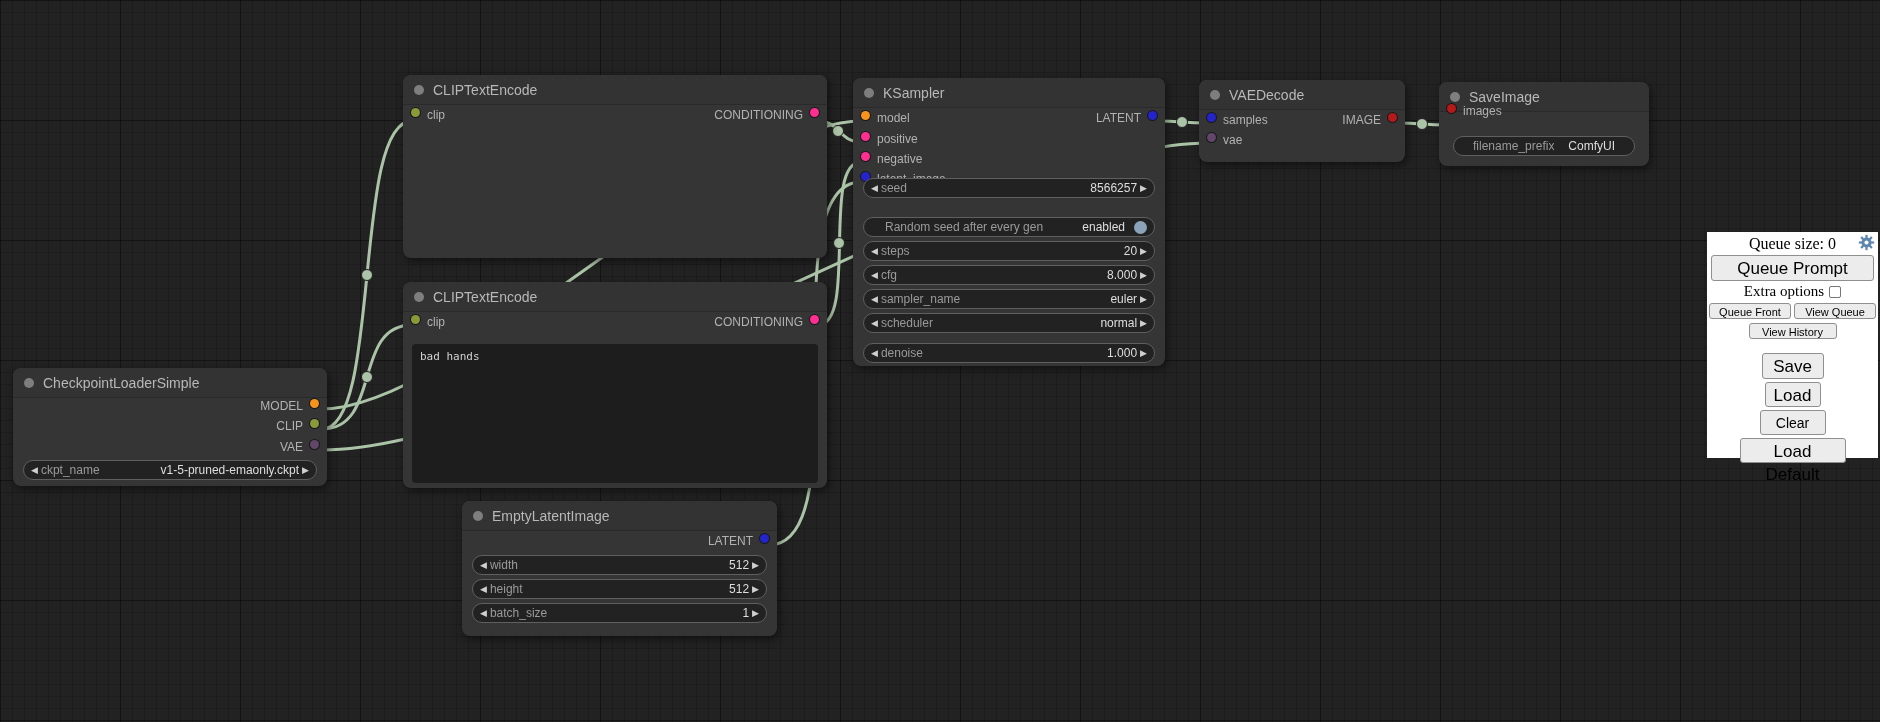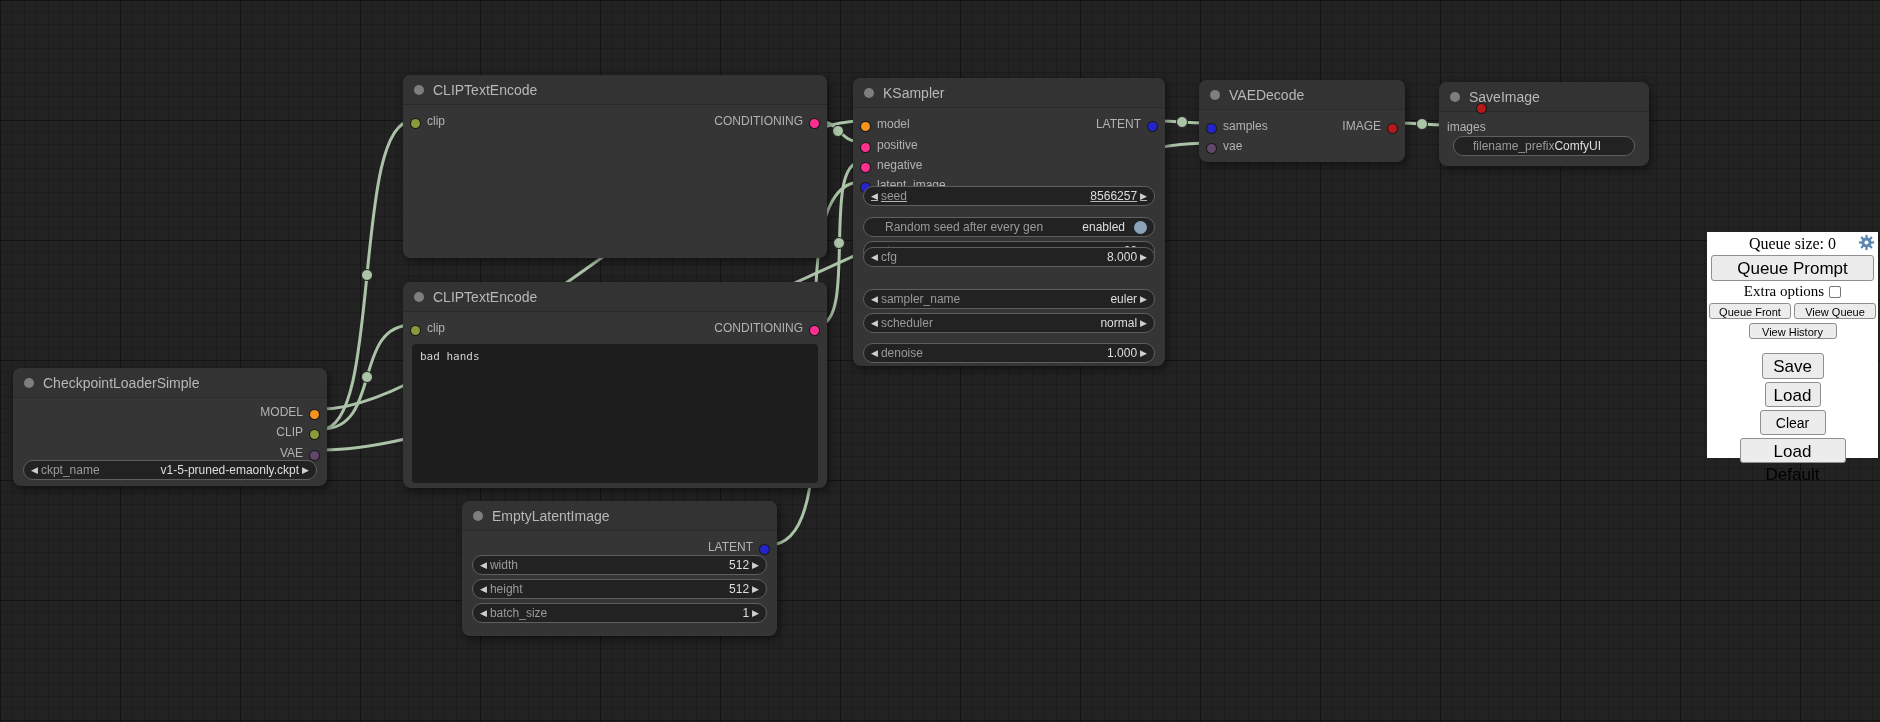--- a/index.html
+++ b/index.html
@@ -18,21 +18,21 @@
   .wire{fill:none;stroke:#abc4a7;stroke-width:3px;}
   .wiredot{fill:#abc4a7;stroke:#222;stroke-width:1px;}
 
   .node{position:absolute;z-index:2;background:#353535;border-radius:8px;
         box-shadow:2px 3px 9px rgba(0,0,0,.5);color:#b5b5b5;}
   .node-title{height:30px;background:#333333;border-radius:8px 8px 0 0;
         border-bottom:1px solid #2a2a2a;box-sizing:border-box;
         display:flex;align-items:center;gap:9px;padding-left:11px;
         font-size:14px;color:#b8b8b8;}
   .title-dot{width:10px;height:10px;border-radius:50%;background:#7e7e7e;flex:0 0 auto;}
-  .row{position:absolute;height:20px;display:flex;align-items:flex-end;gap:7px;
+  .row{position:absolute;height:20px;display:flex;align-items:flex-start;gap:7px;
         font-size:12px;color:#b2b2b2;white-space:nowrap;}
   .row.in{left:8px;}
   .row.out{right:8px;}
   .port{width:9px;height:9px;border-radius:50%;box-shadow:0 0 0 1px rgba(0,0,0,.55);flex:0 0 auto;}
   .p-model{background:#f7941d;}
   .p-clip{background:#8a9a3a;}
   .p-vae{background:#63476b;}
   .p-cond{background:#ff2f92;}
   .p-latent{background:#2424cc;}
   .p-image{background:#b51919;}
@@ -172,38 +172,38 @@
     </div>
     <div class="row in" style="top:74px;">
       <span class="port p-cond"></span>
       <span>negative</span>
     </div>
     <div class="row in" style="top:94px;">
       <span class="port p-latent"></span>
       <span>latent_image</span>
     </div>
 
-    <div class="pill" style="top:108px;text-decoration:underline;">
+    <div class="pill" style="top:100px;">
       <span class="arr arr-l"></span>
       <span class="wlabel">seed</span>
       <span class="wvalue">8566257</span>
       <span class="arr arr-r"></span>
     </div>
     <div class="pill" style="top:139px;">
       <span class="wlabel" style="margin-left:14px;">Random seed after every gen</span>
       <span class="wvalue">enabled</span>
       <span class="toggle-dot"></span>
     </div>
     <div class="pill" style="top:163px;">
       <span class="arr arr-l"></span>
       <span class="wlabel">steps</span>
       <span class="wvalue">20</span>
       <span class="arr arr-r"></span>
     </div>
-    <div class="pill" style="top:169px;">
+    <div class="pill" style="top:187px;">
       <span class="arr arr-l"></span>
       <span class="wlabel">cfg</span>
       <span class="wvalue">8.000</span>
       <span class="arr arr-r"></span>
     </div>
     <div class="pill" style="top:235px;">
       <span class="arr arr-l"></span>
       <span class="wlabel">scheduler</span>
       <span class="wvalue">normal</span>
       <span class="arr arr-r"></span>
@@ -239,25 +239,25 @@
       <span class="port p-vae"></span>
       <span>vae</span>
     </div>
   </div>
 
   <div class="node" style="left:1439px;top:82px;width:210px;height:84px;">
     <div class="node-title">
       <span class="title-dot"></span>
       <span>SaveImage</span>
     </div>
-    <div class="row in" style="top:22px;flex-direction:column;">
+    <div class="row in" style="top:22px;">
       <span class="port p-image"></span>
       <span>images</span>
     </div>
-    <div class="pill" style="top:54px;left:14px;right:14px;justify-content:flex-start;padding:0 16px;">
+    <div class="pill" style="top:54px;left:14px;right:14px;justify-content:space-between;padding:0 16px;">
       <span class="wlabel">filename_prefix</span>
       <span class="wvalue" style="margin-left:0;">ComfyUI</span>
     </div>
   </div>
 
   <div class="node" style="left:462px;top:501px;width:315px;height:135px;">
     <div class="node-title">
       <span class="title-dot"></span>
       <span>EmptyLatentImage</span>
     </div>

